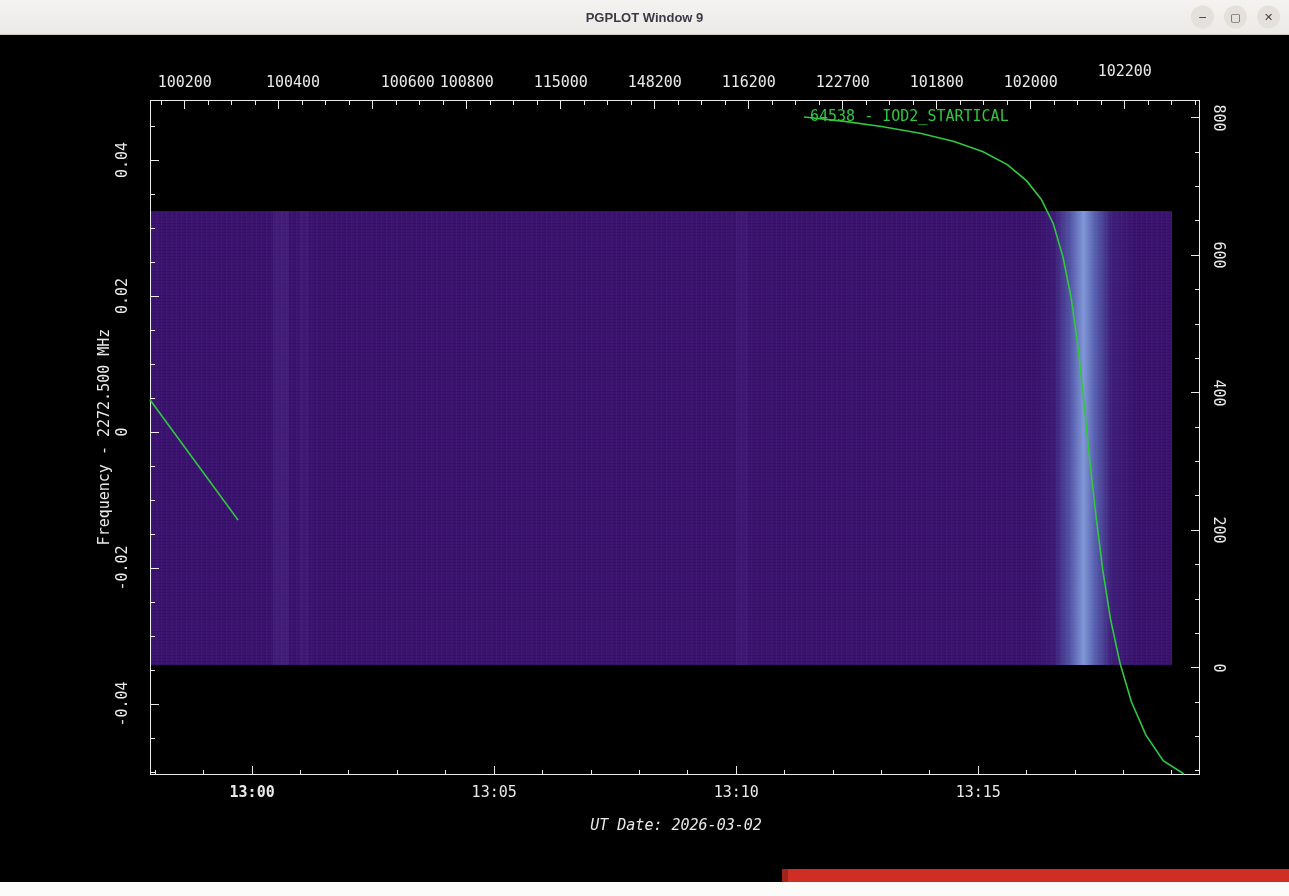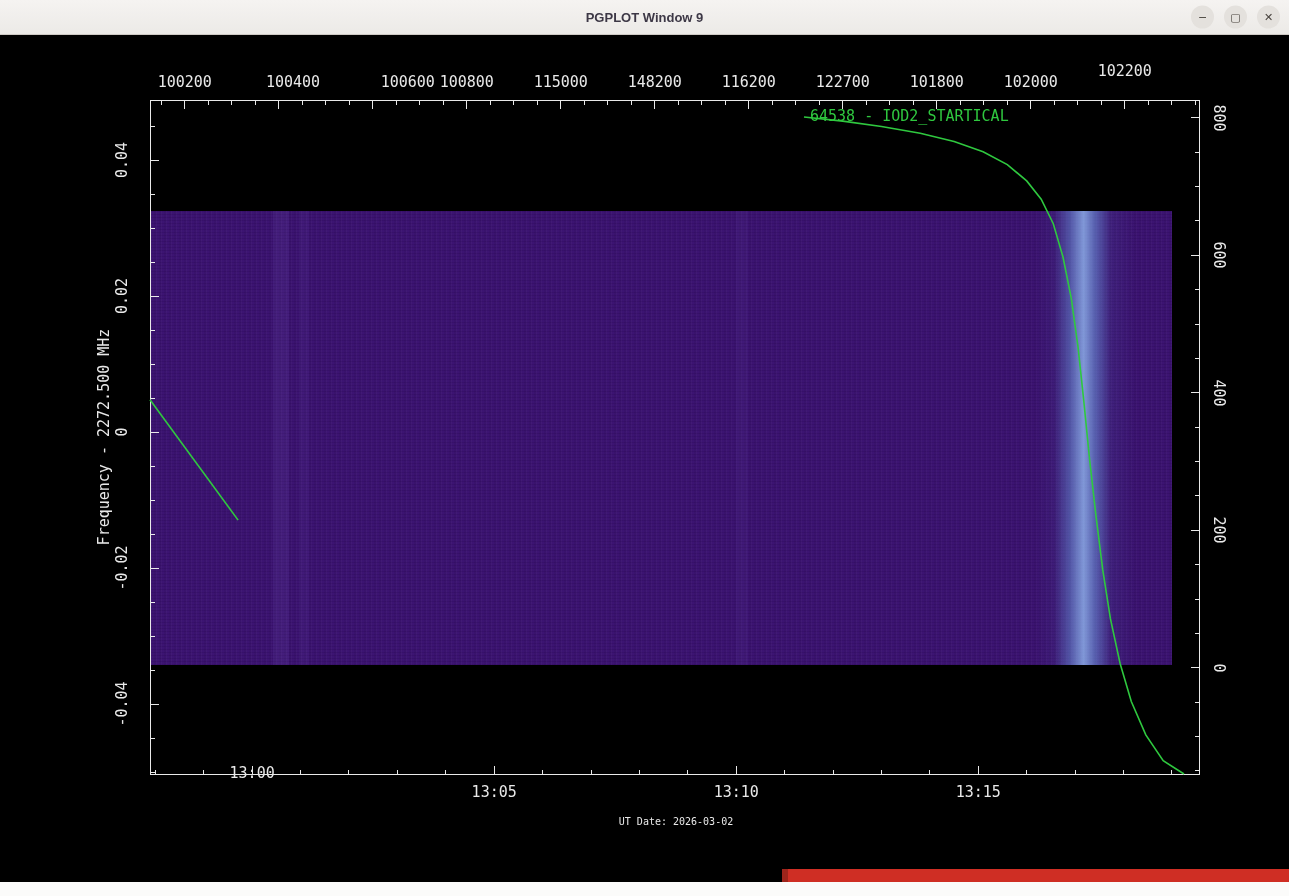--- a/index.html
+++ b/index.html
@@ -63,21 +63,21 @@
       rgba(110,150,220,0.50) 72%,
       rgba(80,115,195,0) 100%);
     filter:blur(0.6px);
   }
   .tick{position:absolute;background:var(--fg);}
   .alabel{position:absolute;color:var(--fg);font-size:15px;white-space:nowrap;line-height:1;}
   .hlabel{transform:translateX(-50%);}
   .vlabel{transform:translate(-50%,-50%) rotate(-90deg);}
   .vlabel-r{transform:translate(-50%,-50%) rotate(90deg);}
   .annotation{position:absolute;left:810px;top:72px;color:var(--green);font-size:15px;white-space:nowrap;}
-  .xlabel{position:absolute;left:676px;top:781px;transform:translateX(-50%);color:var(--fg);font-size:10px;white-space:nowrap;}
+  .xlabel{position:absolute;left:676px;top:781px;transform:translateX(-50%);color:var(--fg);font-size:15px;white-space:nowrap;font-style:italic;}
   .ylabel{position:absolute;left:104px;top:402px;color:var(--fg);font-size:15px;white-space:nowrap;}
   svg.trace{position:absolute;left:0;top:0;pointer-events:none;}
   
   .redbar{
     position:absolute;left:782px;top:869px;width:507px;height:13px;
     background:var(--red);border-left:6px solid #9e241b;box-sizing:border-box;z-index:6;
   }
   .bottomstrip{position:absolute;left:0;top:882px;width:1289px;height:14px;background:#fbfbfa;z-index:5;}
 </style>
 </head>
@@ -173,21 +173,21 @@
       <div class="tick" style="left: 959.795px; top: 66px; width: 1px; height: 4px;"></div>
       <div class="tick" style="left: 983.296px; top: 66px; width: 1px; height: 4px;"></div>
       <div class="tick" style="left: 1006.8px; top: 66px; width: 1px; height: 4px;"></div>
       <div class="tick" style="left: 1053.8px; top: 66px; width: 1px; height: 4px;"></div>
       <div class="tick" style="left: 1077.3px; top: 66px; width: 1px; height: 4px;"></div>
       <div class="tick" style="left: 1100.8px; top: 66px; width: 1px; height: 4px;"></div>
       <div class="tick" style="left: 1147.8px; top: 66px; width: 1px; height: 4px;"></div>
       <div class="tick" style="left: 1171.3px; top: 66px; width: 1px; height: 4px;"></div>
       <div class="tick" style="left: 1194.8px; top: 66px; width: 1px; height: 4px;"></div>
       <div class="tick" style="left: 251.644px; top: 731px; width: 1px; height: 8px;"></div>
-      <div class="alabel hlabel" style="left: 252.144px; top: 731px;">13:00</div>
+      <div class="alabel hlabel" style="left: 252.144px; top: 750px; font-weight: bold;">13:00</div>
       <div class="tick" style="left: 493.691px; top: 731px; width: 1px; height: 8px;"></div>
       <div class="alabel hlabel" style="left: 494.191px; top: 750px;">13:05</div>
       <div class="tick" style="left: 735.738px; top: 731px; width: 1px; height: 8px;"></div>
       <div class="alabel hlabel" style="left: 736.238px; top: 750px;">13:10</div>
       <div class="tick" style="left: 977.785px; top: 731px; width: 1px; height: 8px;"></div>
       <div class="alabel hlabel" style="left: 978.285px; top: 750px;">13:15</div>
       <div class="tick" style="left: 154.825px; top: 735px; width: 1px; height: 4px;"></div>
       <div class="tick" style="left: 203.234px; top: 735px; width: 1px; height: 4px;"></div>
       <div class="tick" style="left: 300.053px; top: 735px; width: 1px; height: 4px;"></div>
       <div class="tick" style="left: 348.463px; top: 735px; width: 1px; height: 4px;"></div>

